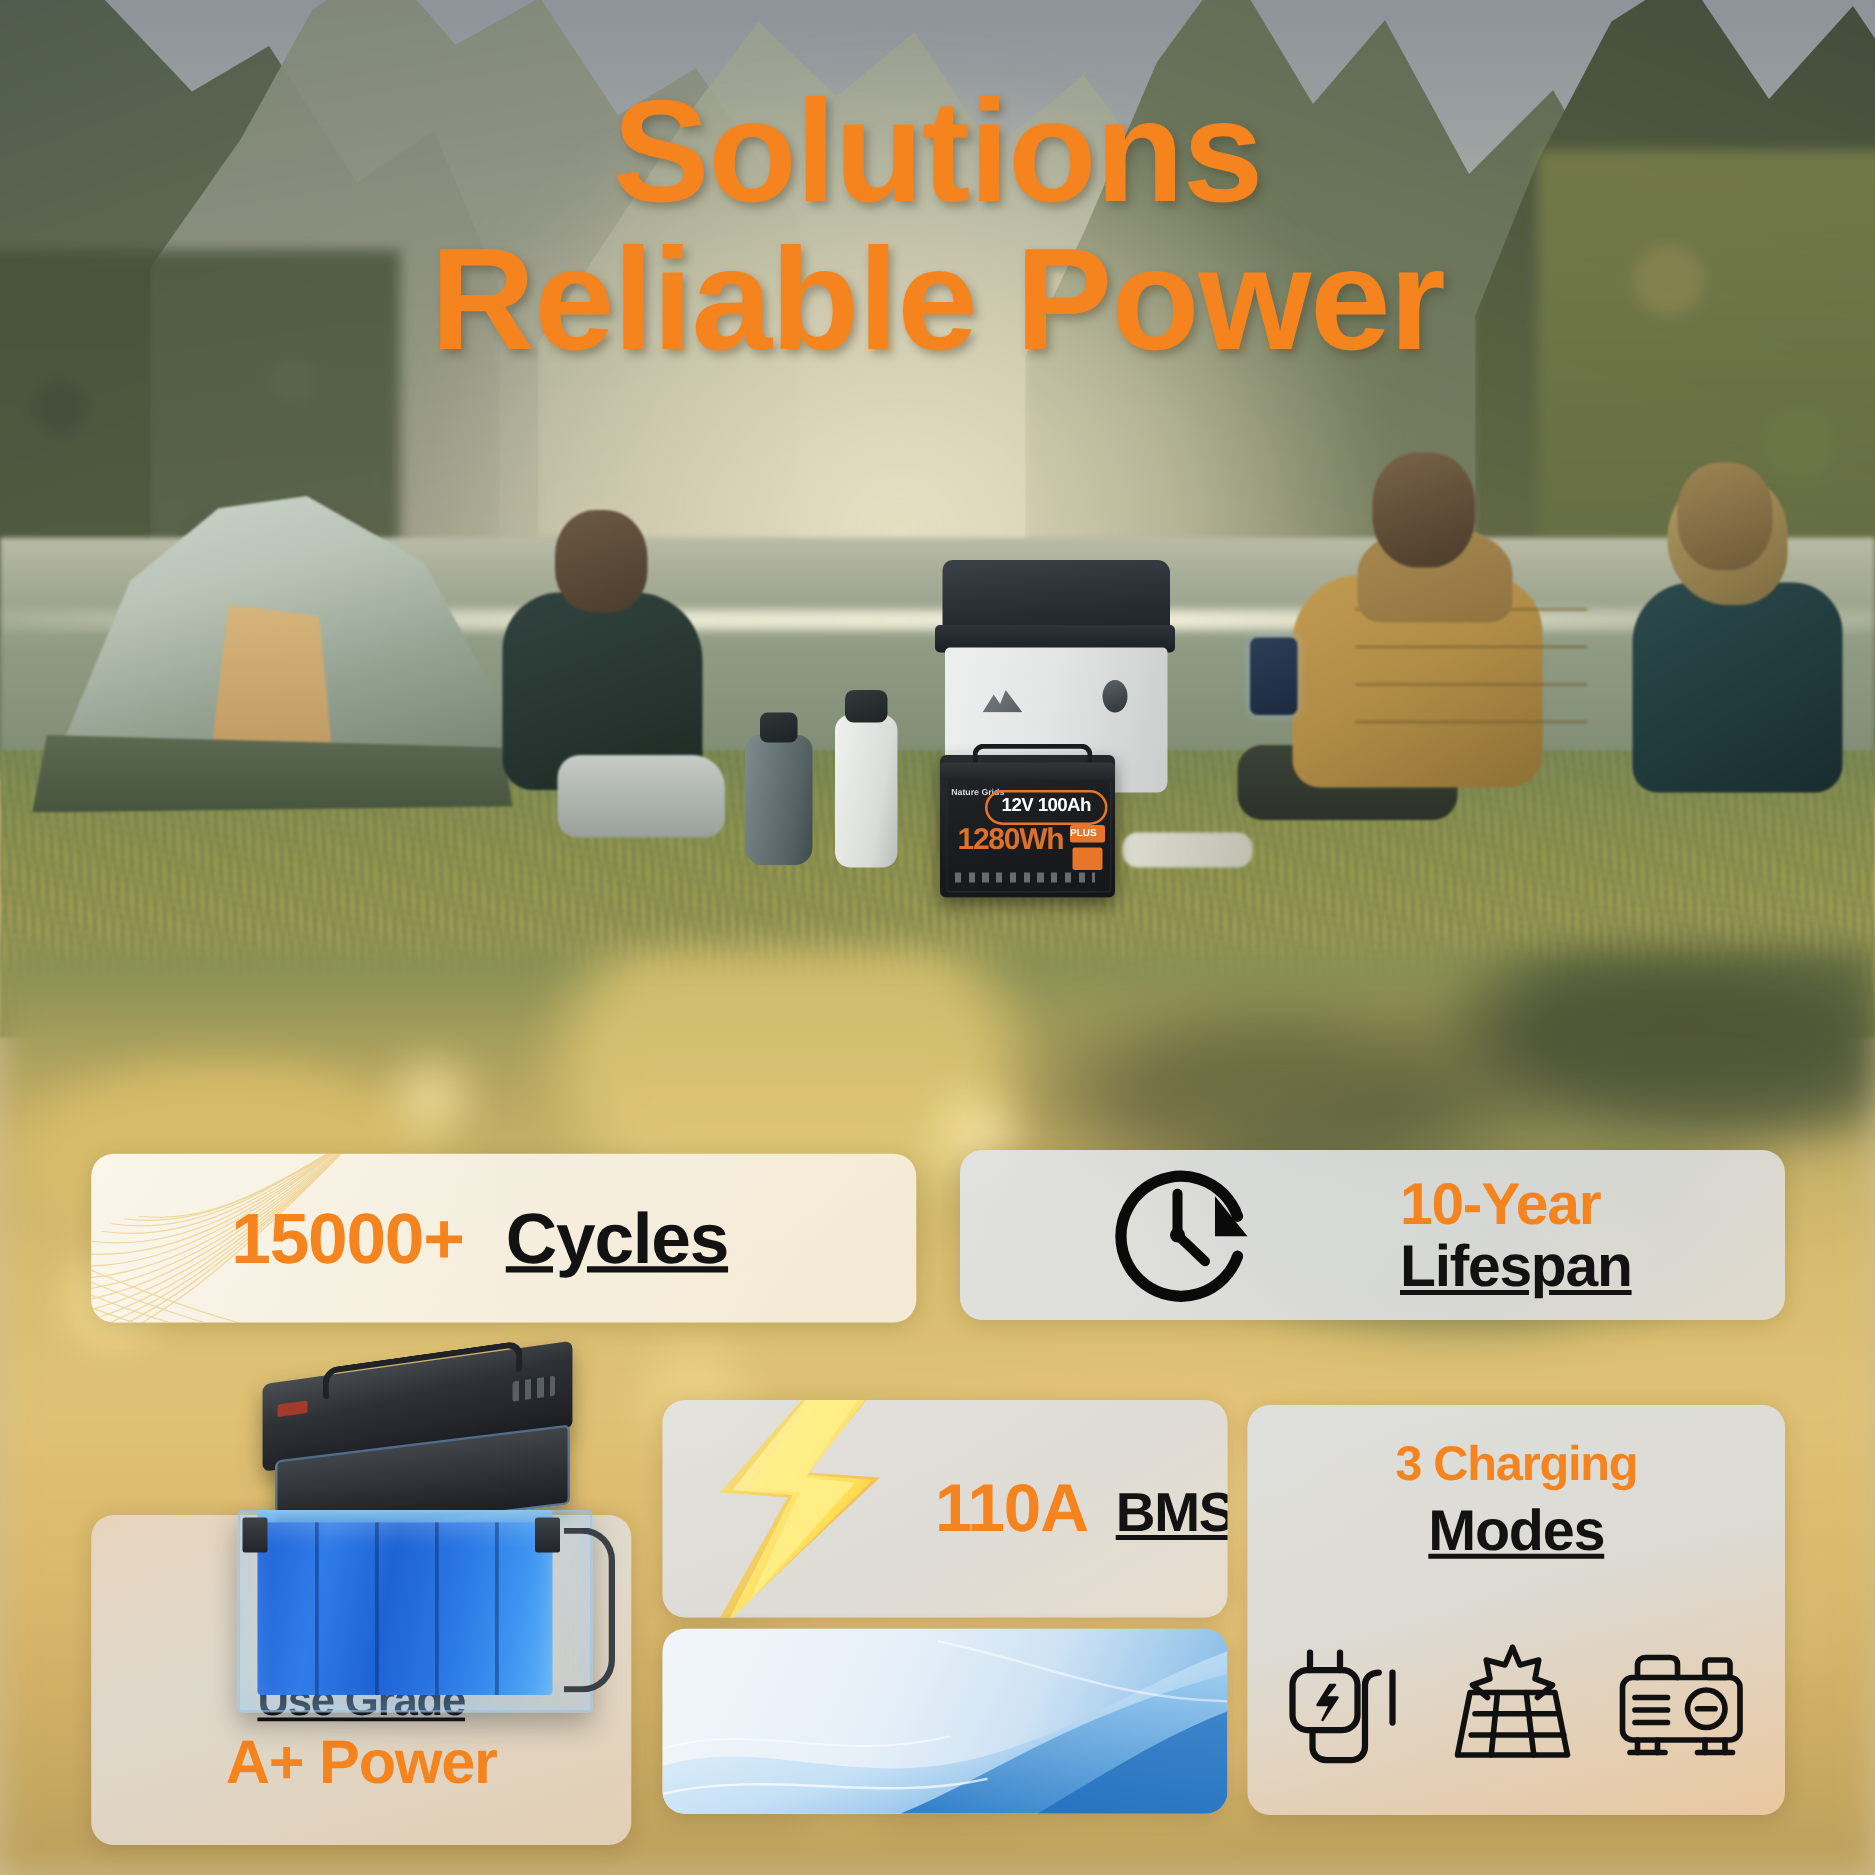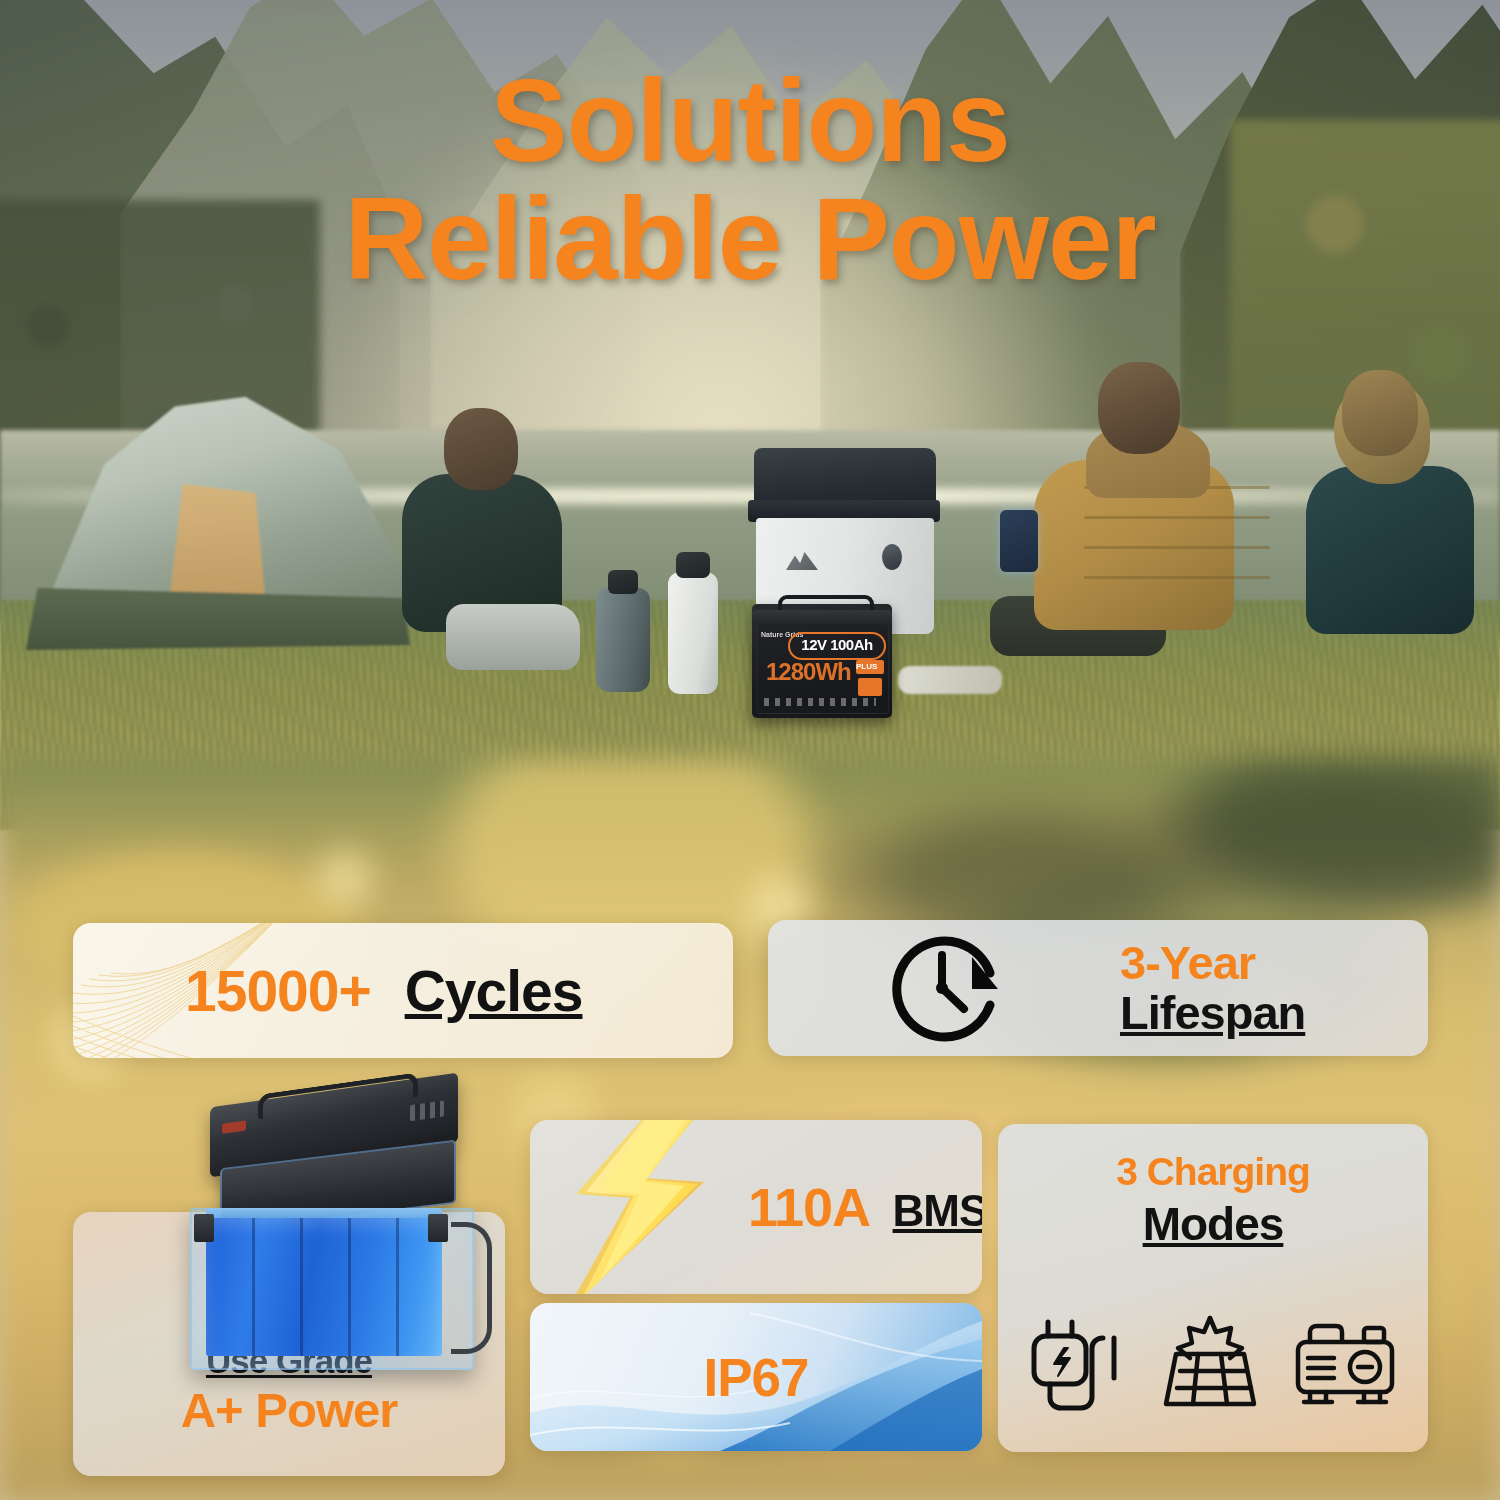--- a/index.html
+++ b/index.html
@@ -384,21 +384,21 @@
 
   <div class="card" id="card-life">
     <svg class="ic" width="132" height="118" viewBox="0 0 132 118">
       <path d="M104,44 A48,48 0 1 0 104,76" fill="none" stroke="#0a0a0a" stroke-width="9" stroke-linecap="round"></path>
       <path d="M92,30 L92,62 L118,62 Z" fill="#0a0a0a" transform="translate(-6,-2)"></path>
       <path d="M56,26 L56,59" stroke="#0a0a0a" stroke-width="8" stroke-linecap="round" fill="none"></path>
       <path d="M56,59 L78,80" stroke="#0a0a0a" stroke-width="8" stroke-linecap="round" fill="none"></path>
       <circle cx="56" cy="59" r="6" fill="#0a0a0a"></circle>
     </svg>
     <div class="txt">
-      <div class="ftxt or t1">3-Year</div>
+      <div class="ftxt or t1">10-Year</div>
       <div class="ftxt bk t2">Lifespan</div>
     </div>
   </div>
 
   <div class="card" id="card-cells">
     <div class="txt">
       <div class="ftxt bk t1">Use Grade</div>
       <div class="ftxt or t2">A+ Power</div>
     </div>
   </div>
@@ -462,21 +462,20 @@
           <stop offset="100%" stop-color="#8dc6ee" stop-opacity=".6"></stop>
         </linearGradient>
       </defs>
       <path d="M0,110 C80,86 150,128 250,104 C330,84 390,40 452,18 L452,148 L0,148 Z" fill="url(#w1)"></path>
       <path d="M190,148 C260,120 320,72 452,36 L452,148 Z" fill="url(#w2)"></path>
       <path d="M300,148 C350,118 400,86 452,66 L452,148 Z" fill="#1766b8" opacity=".65"></path>
       <path d="M0,132 C90,112 170,140 260,120" fill="none" stroke="#ffffff" stroke-width="2" opacity=".7"></path>
       <path d="M0,96 C70,74 140,108 230,86" fill="none" stroke="#ffffff" stroke-width="1.5" opacity=".55"></path>
       <path d="M220,10 C300,26 360,56 452,58" fill="none" stroke="#ffffff" stroke-width="2" opacity=".5"></path>
     </svg>
-    <div class="label ftxt or">IP67</div>
   </div>
 
   <div class="card" id="card-modes">
     <div class="ftxt or t1">3 Charging</div>
     <div class="ftxt bk t2">Modes</div>
     <div class="icons">
       <svg width="104" height="98" viewBox="0 0 104 98">
         <g fill="none" stroke="#101010" stroke-width="5" stroke-linecap="round" stroke-linejoin="round">
           <rect x="8" y="22" width="52" height="48" rx="12"></rect>
           <path d="M22,22 L22,8"></path>

